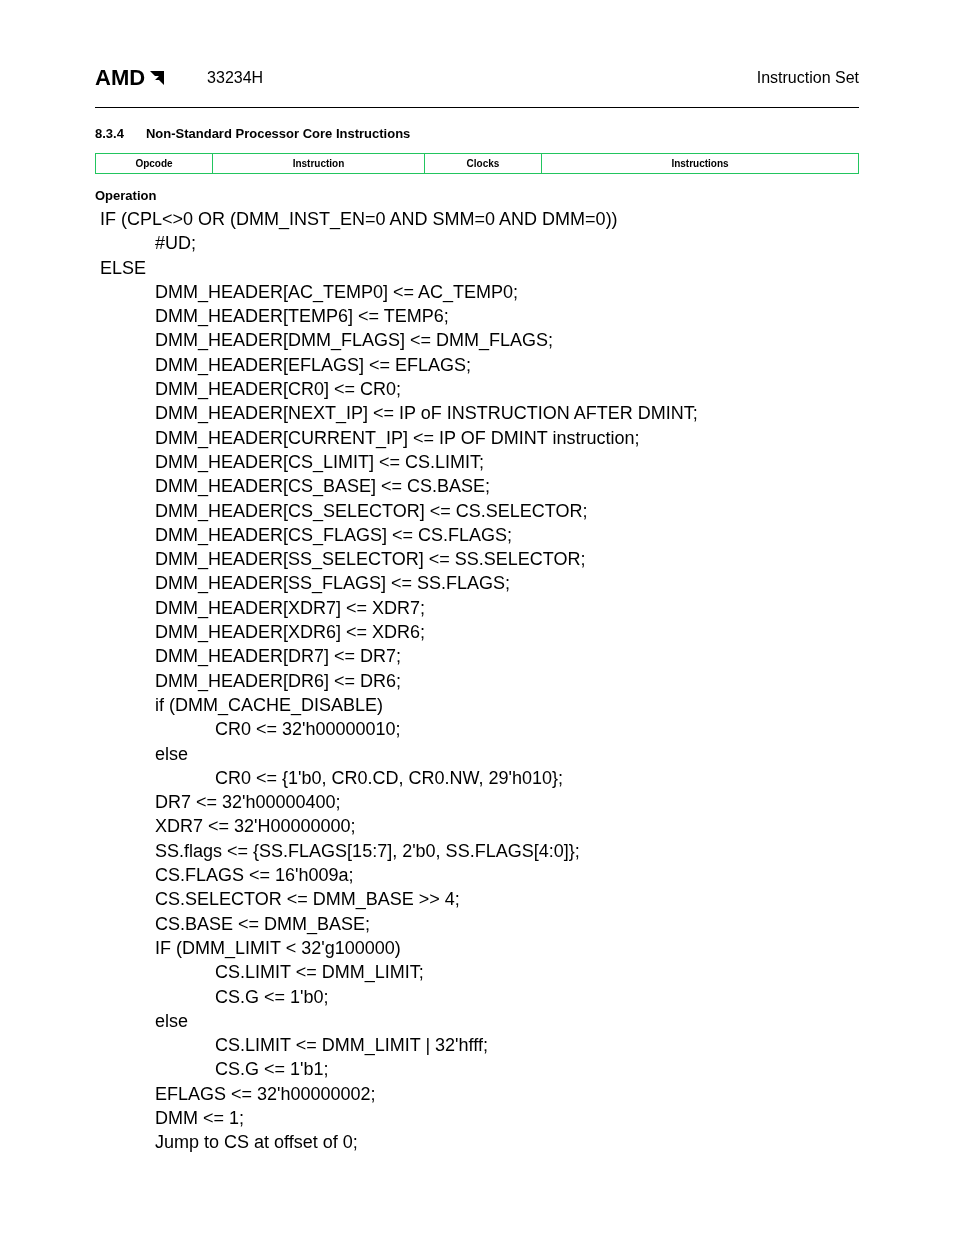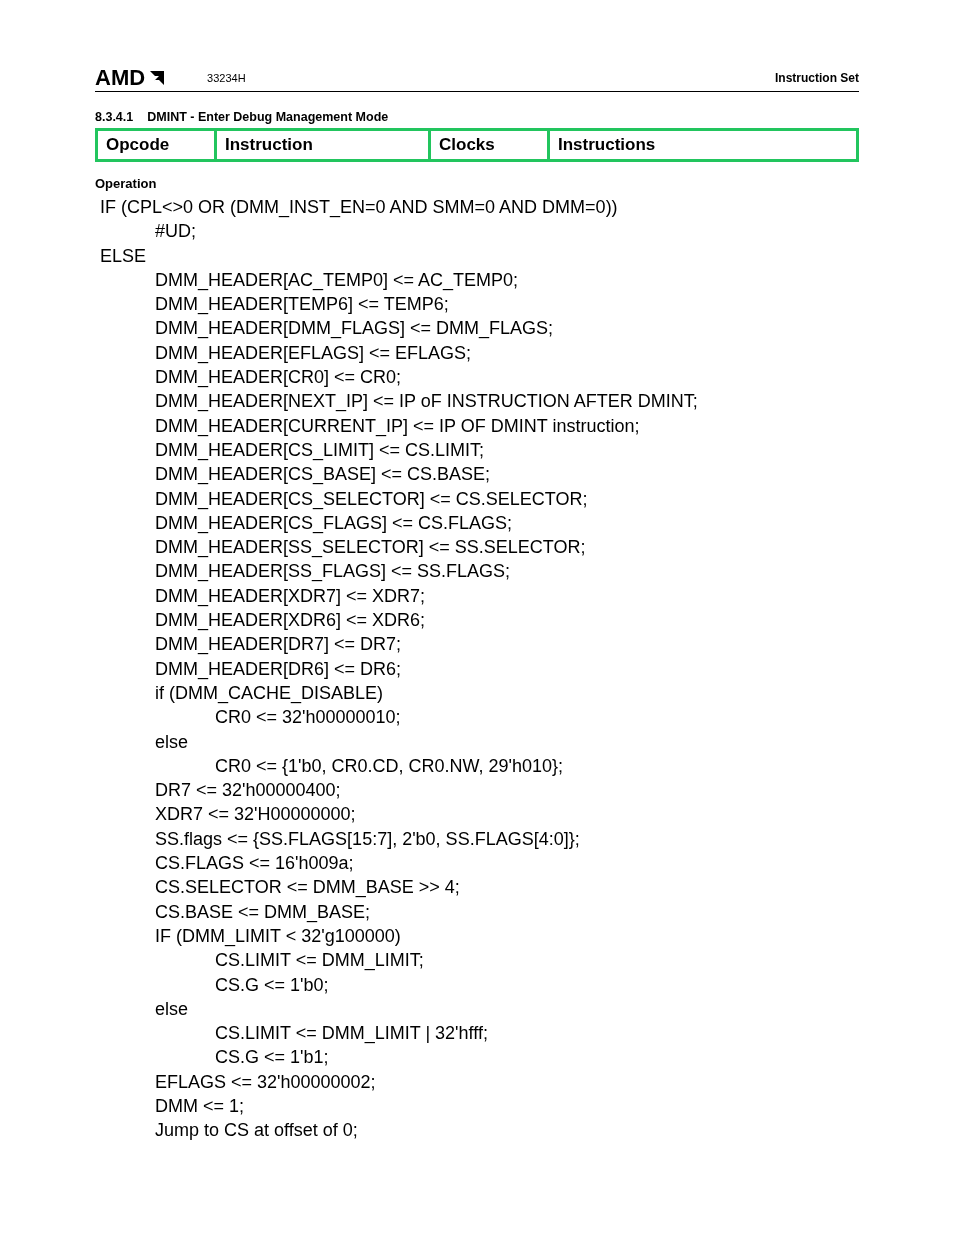--- a/index.html
+++ b/index.html
@@ -12,62 +12,62 @@
   }
   .page {
     padding: 65px 95px 40px 95px;
     box-sizing: border-box;
   }
   .header-row {
     display: flex;
     align-items: center;
     justify-content: space-between;
     border-bottom: 1px solid #000;
-    padding-bottom: 0;
+    padding-bottom: 16px;
     margin-bottom: 18px;
   }
   .logo-area {
     display: flex;
     align-items: center;
     gap: 40px;
   }
   .logo {
     font-weight: bold;
     font-size: 22px;
     letter-spacing: 0px;
     display: flex;
     align-items: center;
   }
   .logo svg { margin-left: 2px; }
-  .docnum { font-size: 11px; }
-  .rightheader { font-size: 12px; font-weight: bold; }
+  .docnum { font-size: 16px; }
+  .rightheader { font-size: 16px; font-weight: normal; }
   .sect-row {
     display: flex;
     gap: 22px;
     font-weight: bold;
     font-size: 13px;
     margin-bottom: 12px;
   }
   .subsect-row {
     display: flex;
     gap: 14px;
     font-weight: bold;
     font-size: 12.5px;
     margin-bottom: 4px;
   }
   table.inst {
     width: 100%;
     border-collapse: collapse;
     margin-bottom: 14px;
   }
   table.inst th, table.inst td {
-    border: 3px solid #22c55e;
-    text-align: left;
+    border: 1px solid #22c55e;
+    text-align: center;
     padding: 4px 8px;
-    font-size: 17px;
+    font-size: 10px;
     vertical-align: top;
   }
   table.inst th { font-weight: bold; }
   .col-op { width: 100px; }
   .col-ins { width: 195px; }
   .col-clk { width: 100px; border-radius: 11px; }
   .op-title { font-weight: bold; font-size: 13px; margin-bottom: 4px; }
   .code {
     font-family: Arial, Helvetica, sans-serif;
     font-size: 18px;
@@ -95,25 +95,25 @@
         <span>AMD</span>
         <svg width="20" height="20" viewBox="0 0 20 20">
             <path d="M3 3 L17 3 L17 17 L12 12 L12 8 L8 8 L3 3 Z M3 17 L8 12 L12 12 L12 8 L3 17 Z" fill="#000"></path>
           </svg>
       </span>
       <span class="docnum">33234H</span>
     </div>
     <span class="rightheader">Instruction Set</span>
   </div>
 
+  <div class="sect-row">
+    <span>8.3.4</span>
+    <span>Non-Standard Processor Core Instructions</span>
+  </div>
 
-  <div class="subsect-row">
-    <span>8.3.4.1</span>
-    <span>DMINT - Enter Debug Management Mode</span>
-  </div>
 
   <table class="inst">
     <tbody>
         <tr>
       <th class="col-op">Opcode</th>
       <th class="col-ins">Instruction</th>
       <th class="col-clk">Clocks</th>
       <th>Instructions</th>
     </tr>
   </tbody>

